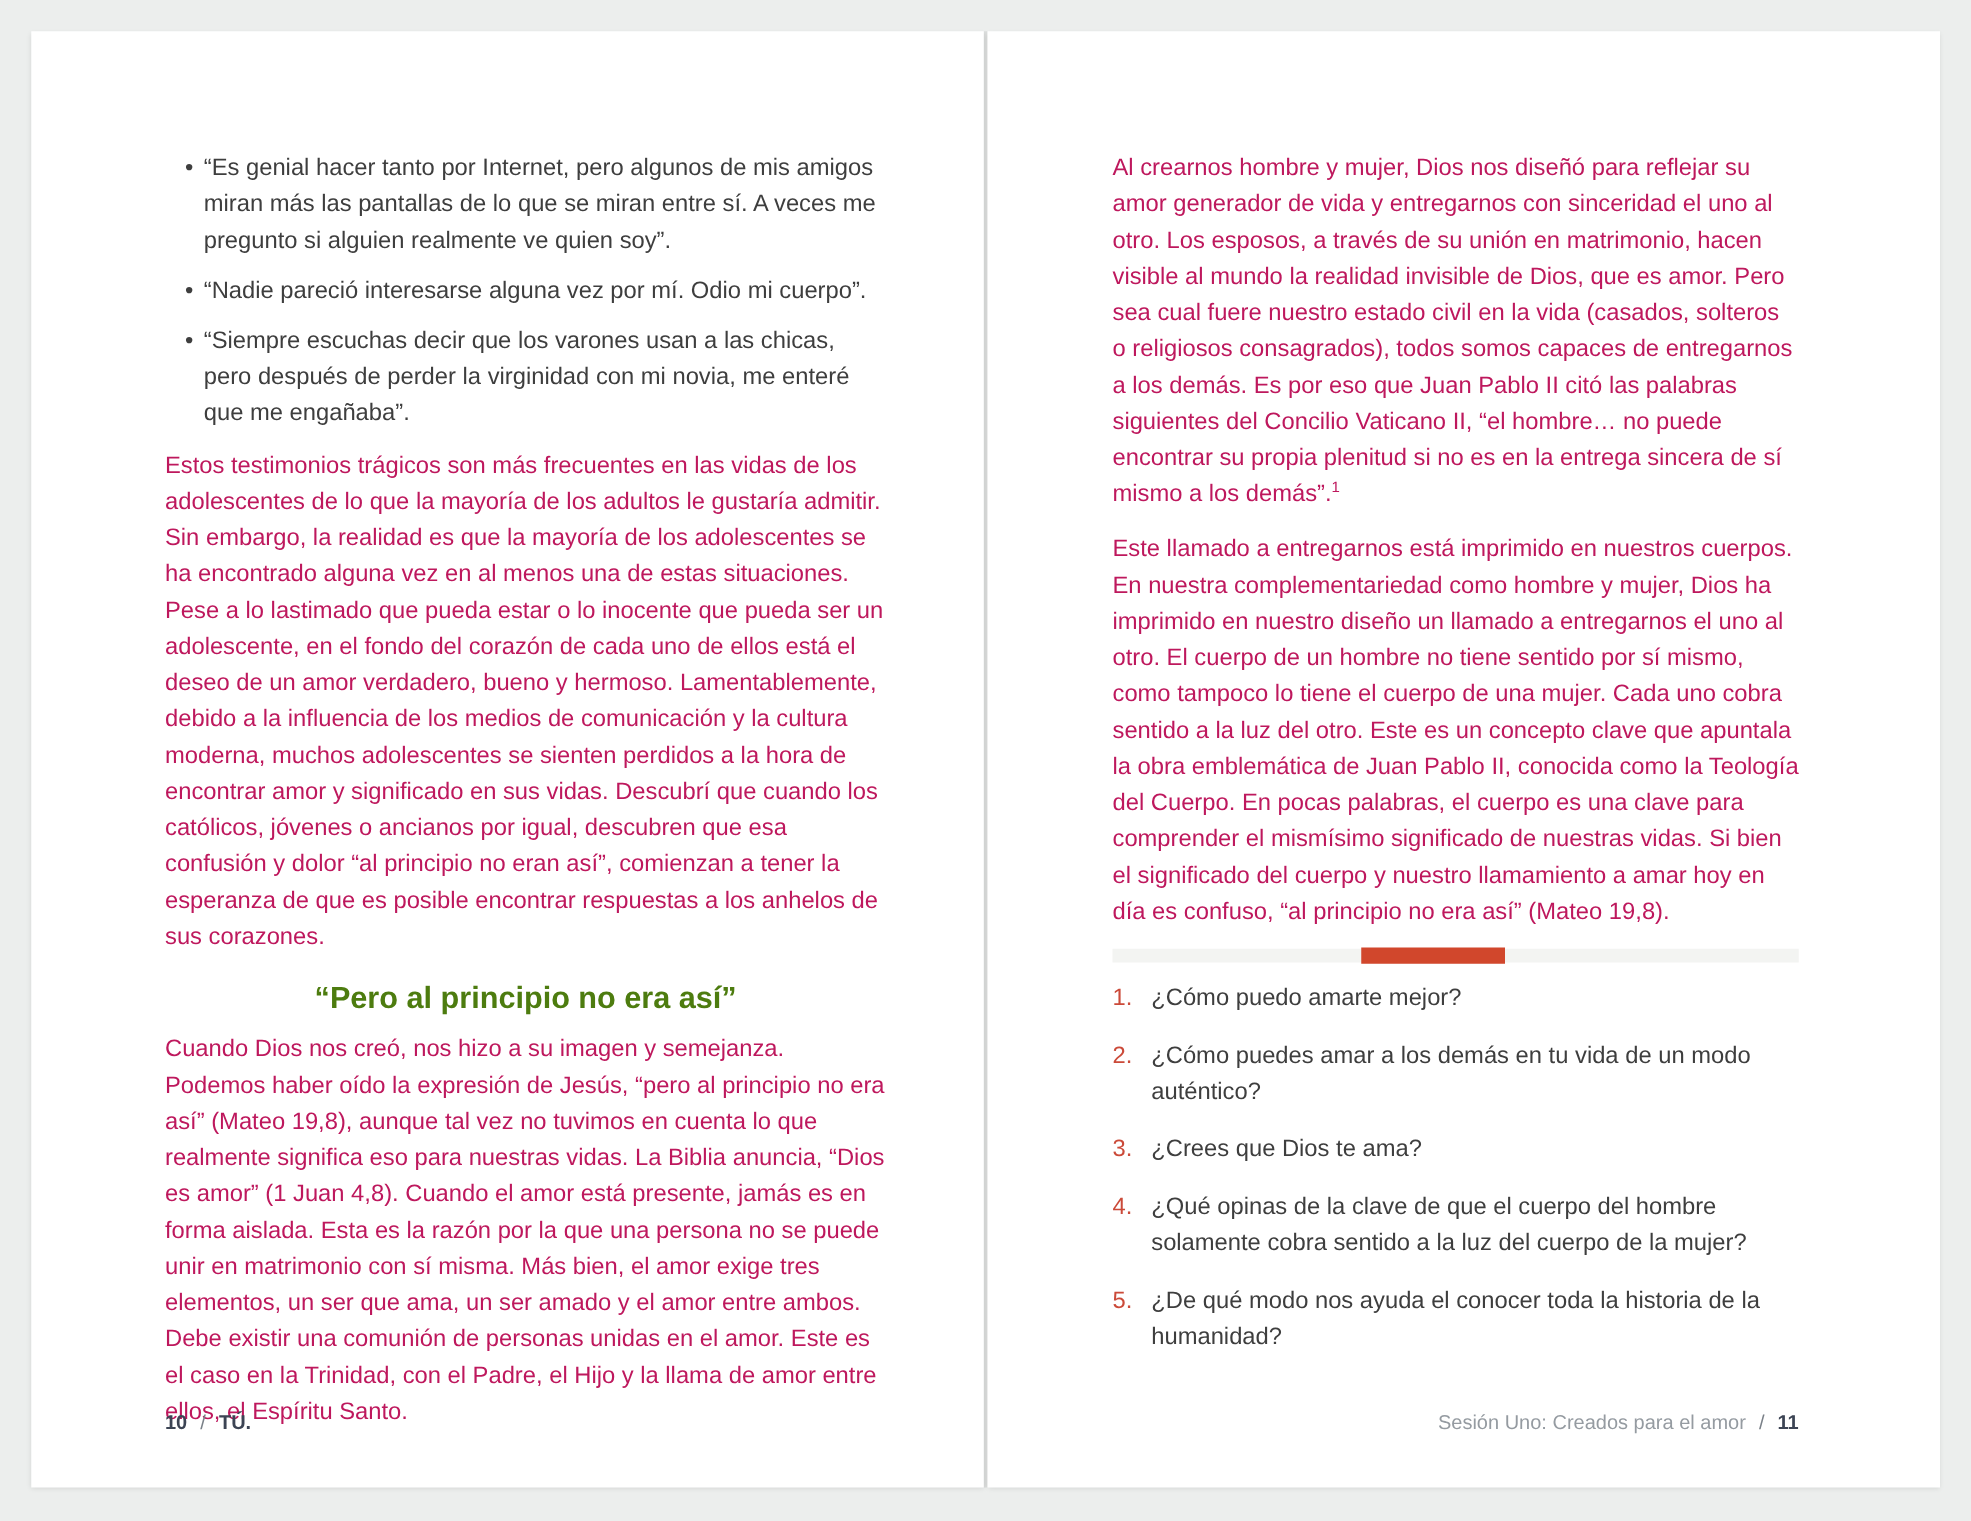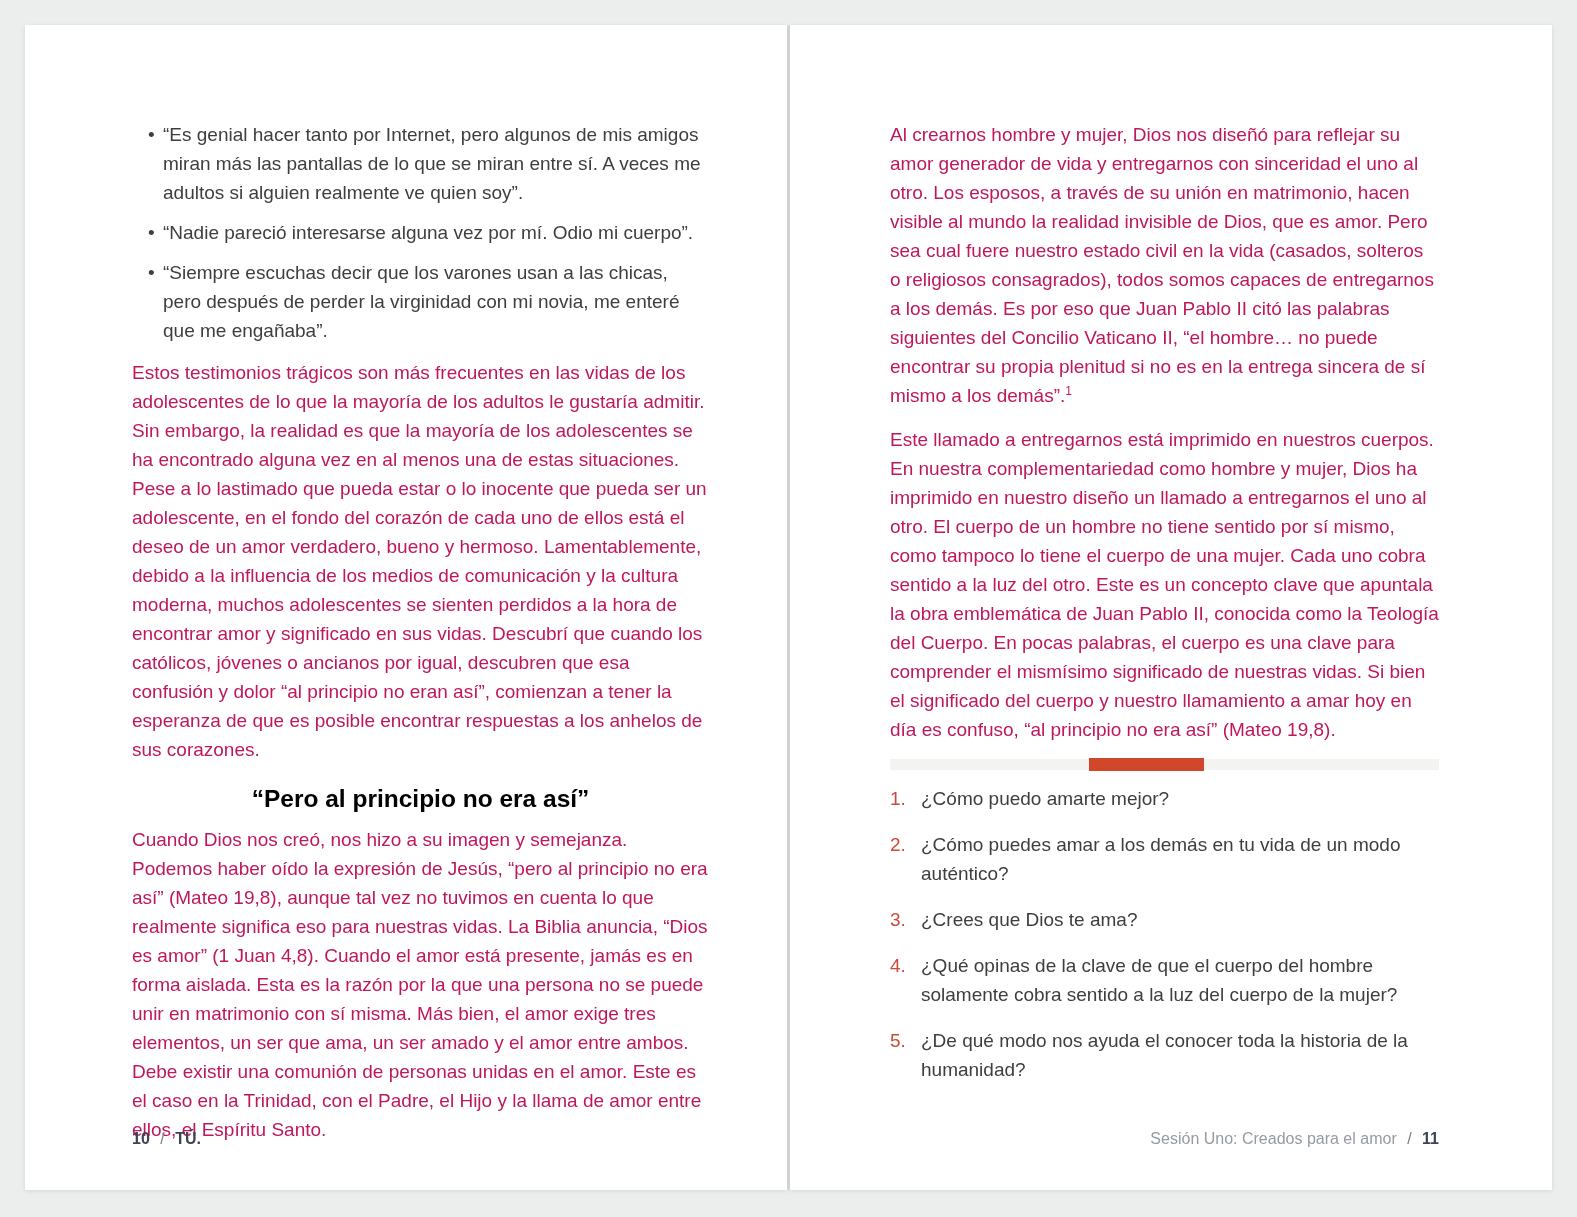--- a/index.html
+++ b/index.html
@@ -34,21 +34,21 @@
   .bullets { margin: 0 0 13px 0; padding: 0; list-style: none; }
   .bullets li {
     display: flex;
     padding-left: 16px;
     margin-bottom: 11px;
     font-size: 19px; line-height: 29px; color: #3e3e3e;
   }
   .marker { width: 15px; flex: none; }
 
   .teal-heading {
-    color: #000000;
+    color: #4d7c0f;
     font-size: 24.5px; font-weight: bold;
     text-align: center;
     margin: 21px 0 12px 0;
   }
 
   .fnmark { font-size: 12px; line-height: 0; vertical-align: super; }
 
   .divider {
     height: 11px; background: #f3f4f2;
     position: relative;
@@ -81,21 +81,21 @@
 </head>
 <body>
 
 <div class="spread">
 
   <section class="page">
     <div class="content-left">
       <ul class="bullets">
         <li>
           <span class="marker">•</span>
-          <span>“Es genial hacer tanto por Internet, pero algunos de mis amigos miran más las pantallas de lo que se miran entre sí. A veces me adultos si alguien realmente ve quien soy”.</span>
+          <span>“Es genial hacer tanto por Internet, pero algunos de mis amigos miran más las pantallas de lo que se miran entre sí. A veces me pregunto si alguien realmente ve quien soy”.</span>
         </li>
         <li>
           <span class="marker">•</span>
           <span>“Nadie pareció interesarse alguna vez por mí. Odio mi cuerpo”.</span>
         </li>
         <li>
           <span class="marker">•</span>
           <span>“Siempre escuchas decir que los varones usan a las chicas, pero después de perder la virginidad con mi novia, me enteré que me engañaba”.</span>
         </li>
       </ul>

